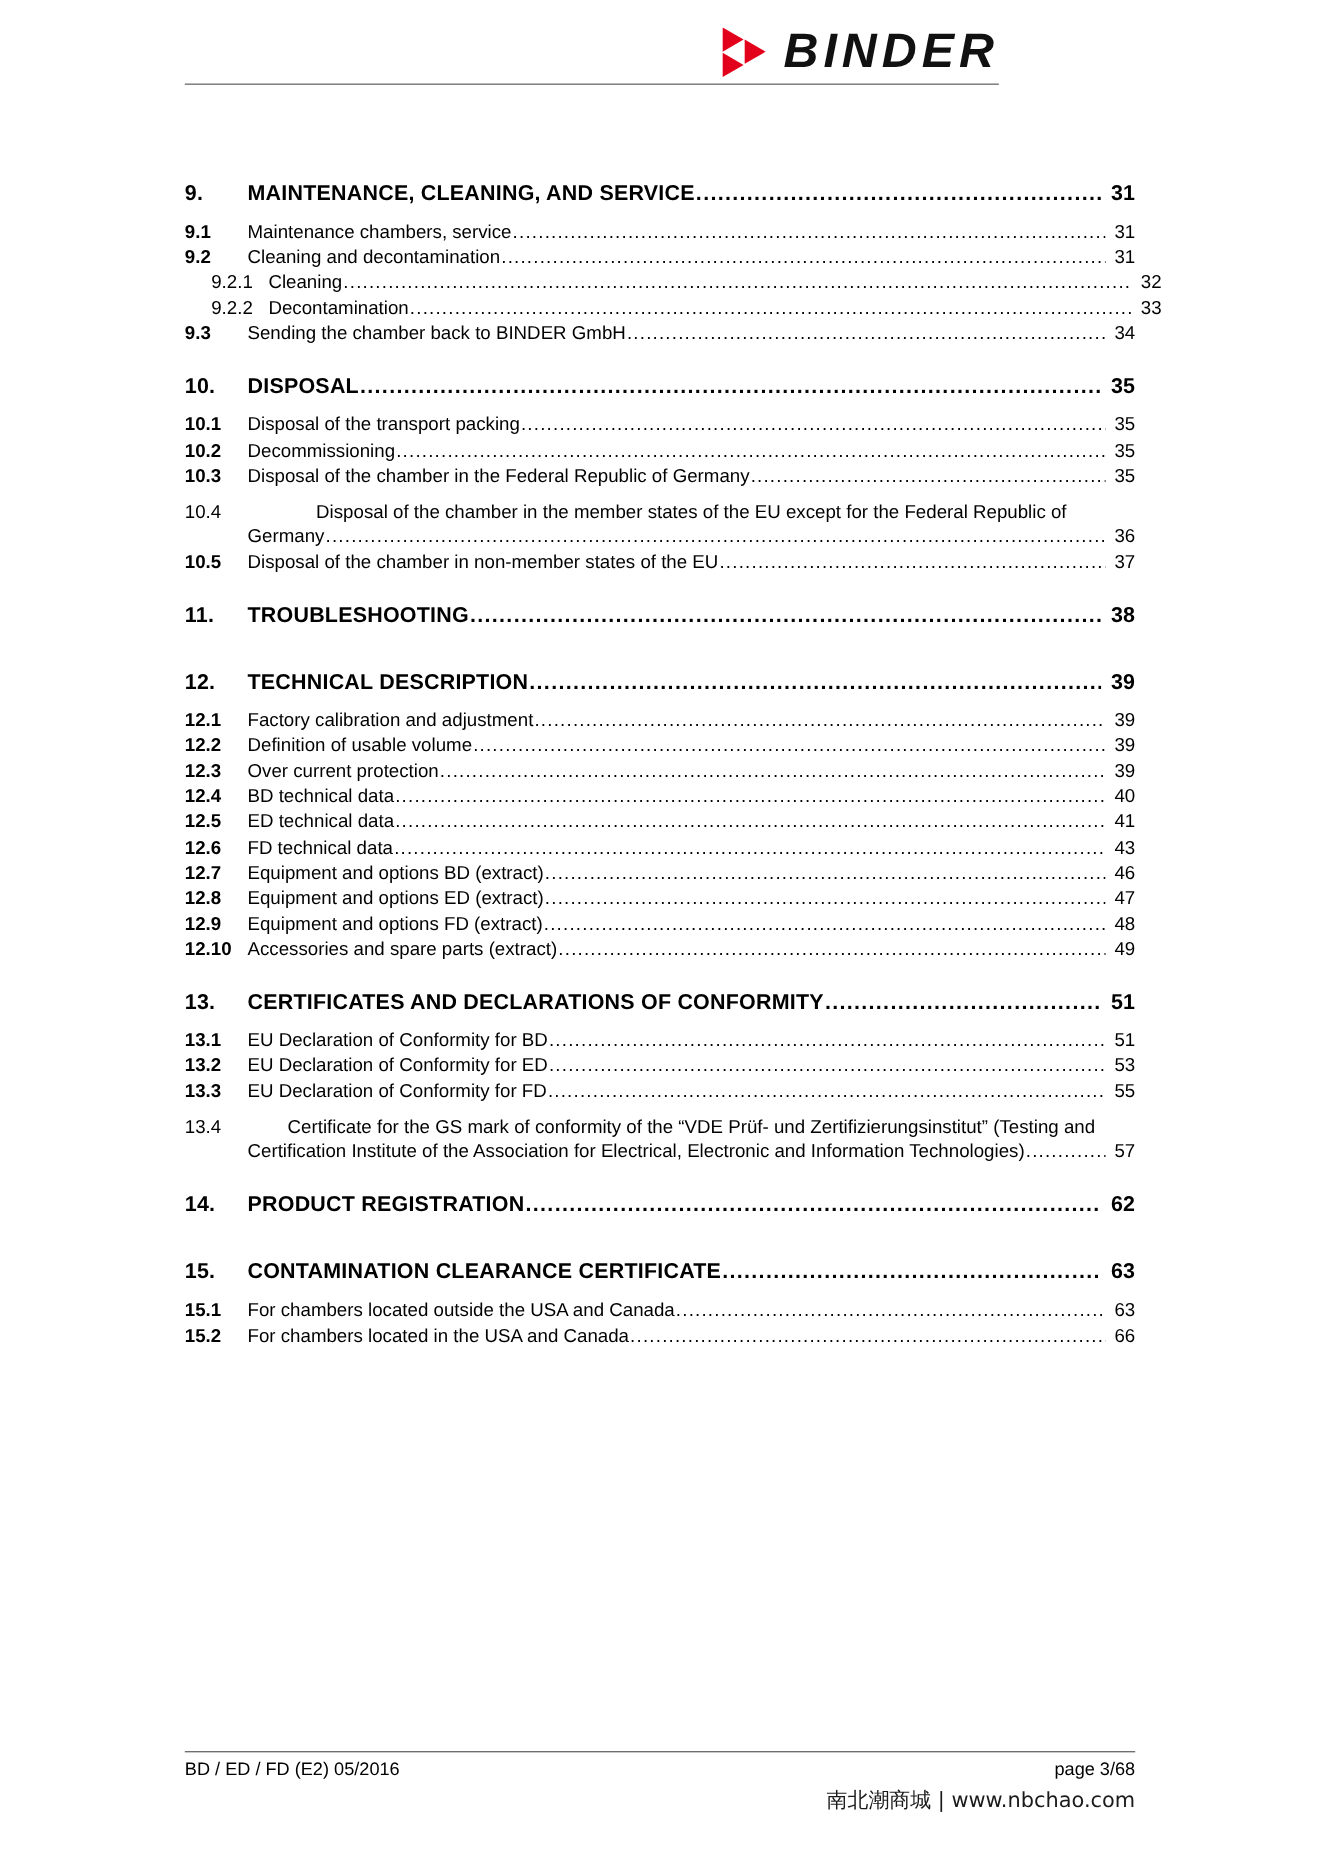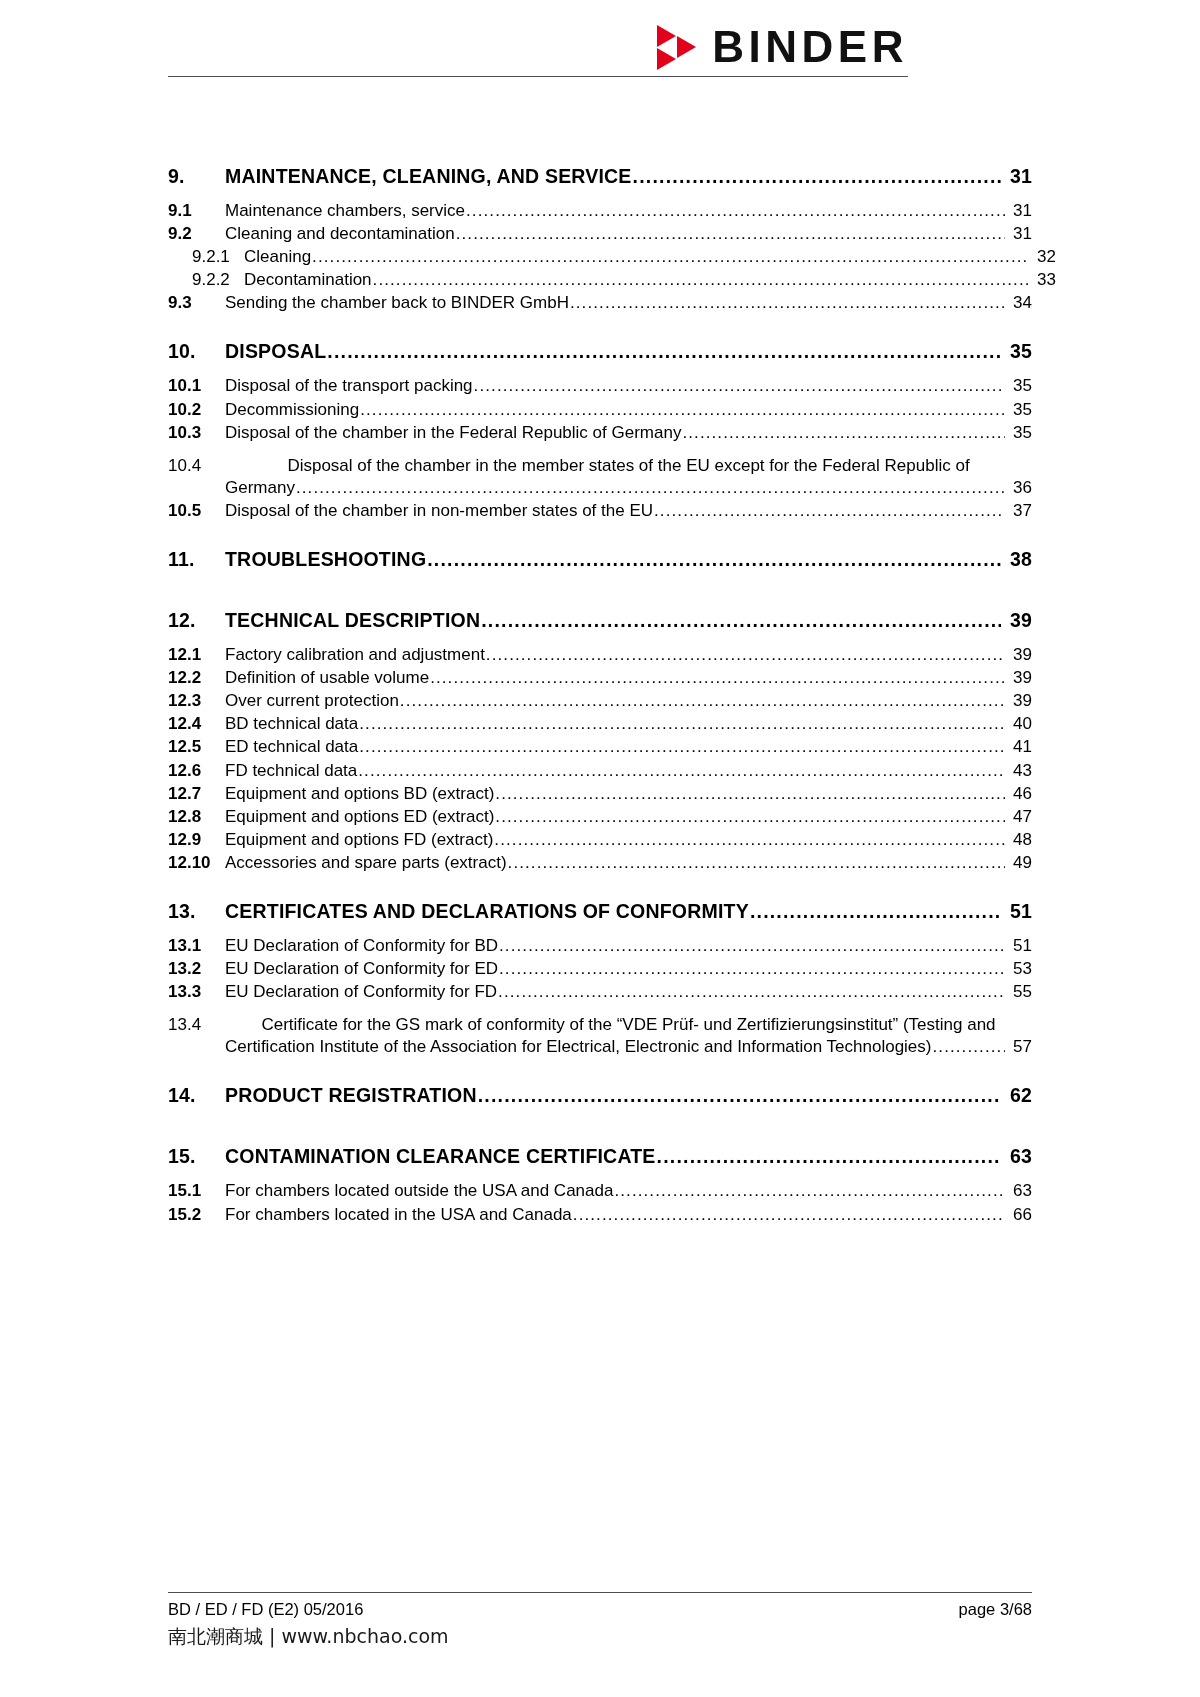--- a/index.html
+++ b/index.html
@@ -20,20 +20,21 @@
     overflow: hidden;
   }
 
   
   .header {
     position: absolute;
     left: 0;
     top: 0;
     width: 1076px;
     height: 80px;
+    font-style: italic;
   }
   .logo {
     position: absolute;
     right: 168px;
     top: 24px;
     display: flex;
     align-items: center;
     gap: 9px;
   }
   .logo-mark {
@@ -204,21 +205,21 @@
     display: flex;
     justify-content: space-between;
     align-items: baseline;
     font-size: 16.5px;
   }
   .watermark {
     position: absolute;
     left: 0;
     right: 0;
     top: 32px;
-    text-align: left;
+    text-align: right;
     font-family: "DejaVu Sans", sans-serif;
     font-size: 19px;
     color: #1a1a1a;
   }
 </style>
 </head>
 <body>
 
 <div class="page">
 

